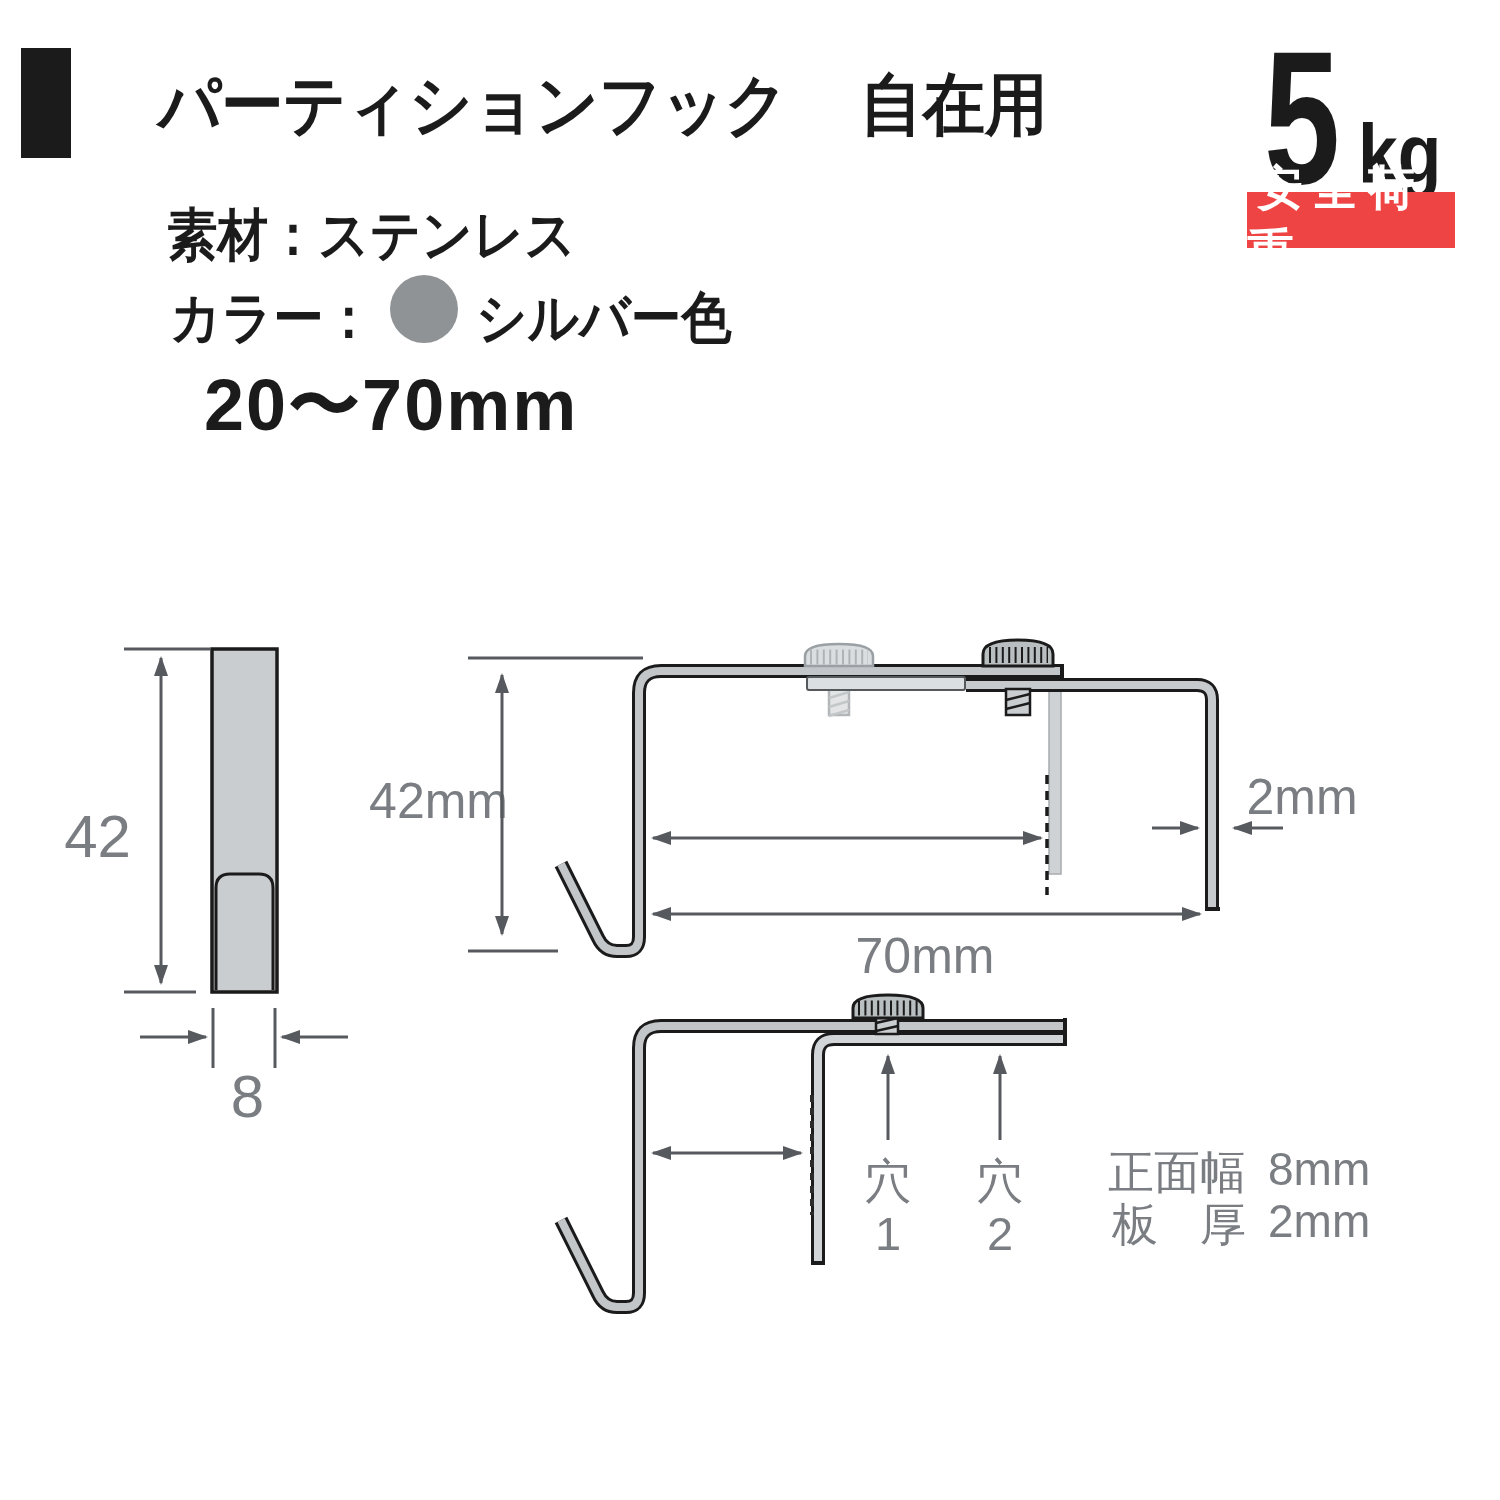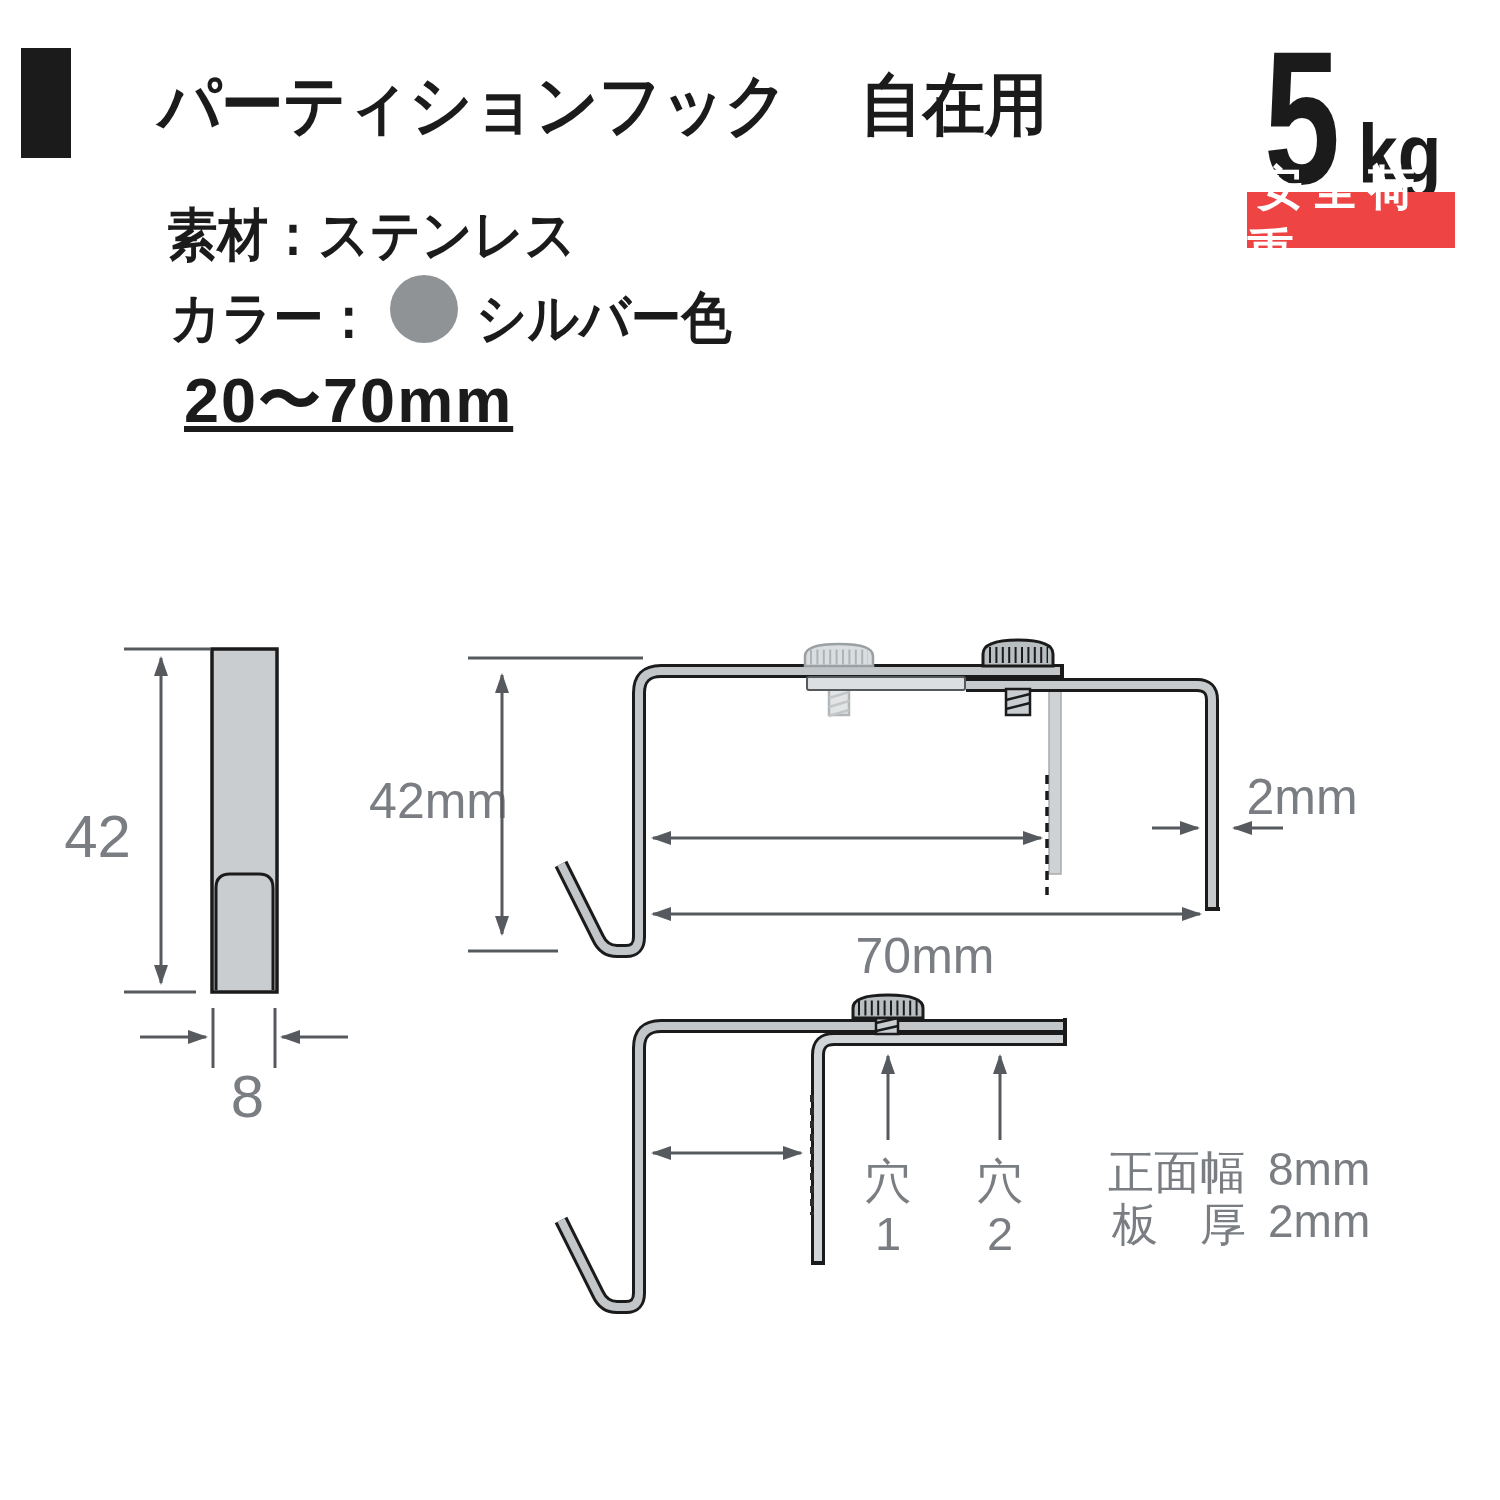--- a/index.html
+++ b/index.html
@@ -12,21 +12,21 @@
   .dimtxt{position:absolute;color:#7a7e82;font-size:50px;white-space:nowrap;
           font-family:"Liberation Sans",sans-serif;}
   .ctr{text-align:center;}
   .rgt{text-align:right;}
   #title{left:158px;top:60px;font-size:68px;letter-spacing:-1px;}
   #title-sub{left:860px;top:60px;font-size:68px;}
   #material{left:167px;top:198px;font-size:56px;}
   #color-label{left:170px;top:281px;font-size:56px;}
   #color-swatch{left:390px;top:275px;width:68px;height:68px;border-radius:50%;}
   #color-name{left:476px;top:281px;font-size:56px;}
-  #size-range{left:184px;top:358px;font-size:63px;letter-spacing:2px;text-decoration:underline;}
+  #size-range{left:204px;top:358px;font-size:72px;letter-spacing:2px;}
   #load-number{left:1264px;top:22px;font-size:190px;line-height:1;font-weight:bold;color:#1b1b1b;
                transform:scaleX(.72);transform-origin:left top;}
   #load-unit{left:1358px;top:112px;font-size:84px;line-height:1;font-weight:bold;color:#1b1b1b;
              transform:scaleX(.85);transform-origin:left top;}
   #load-badge{left:1247px;top:192px;width:208px;height:56px;background:#ef4444;color:#ffffff;
               font-size:47px;font-weight:bold;display:flex;align-items:center;justify-content:center;
               letter-spacing:9px;text-indent:9px;}
   #black-bar{left:21px;top:48px;width:50px;height:110px;background:#1b1b1b;}
   
   #fv-42{left:55px;top:802px;width:85px;font-size:60px;text-align:center;}

